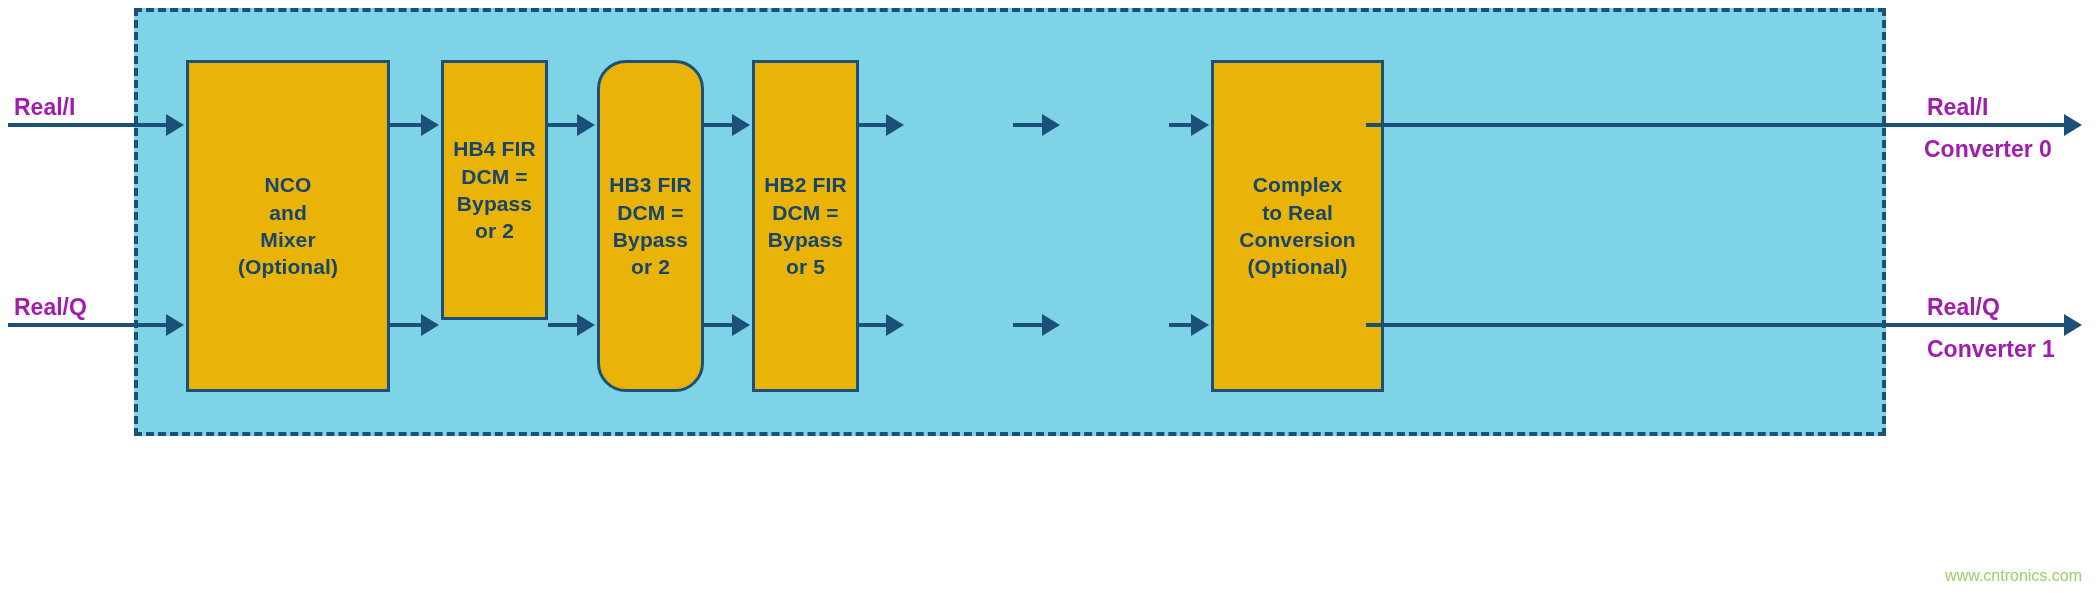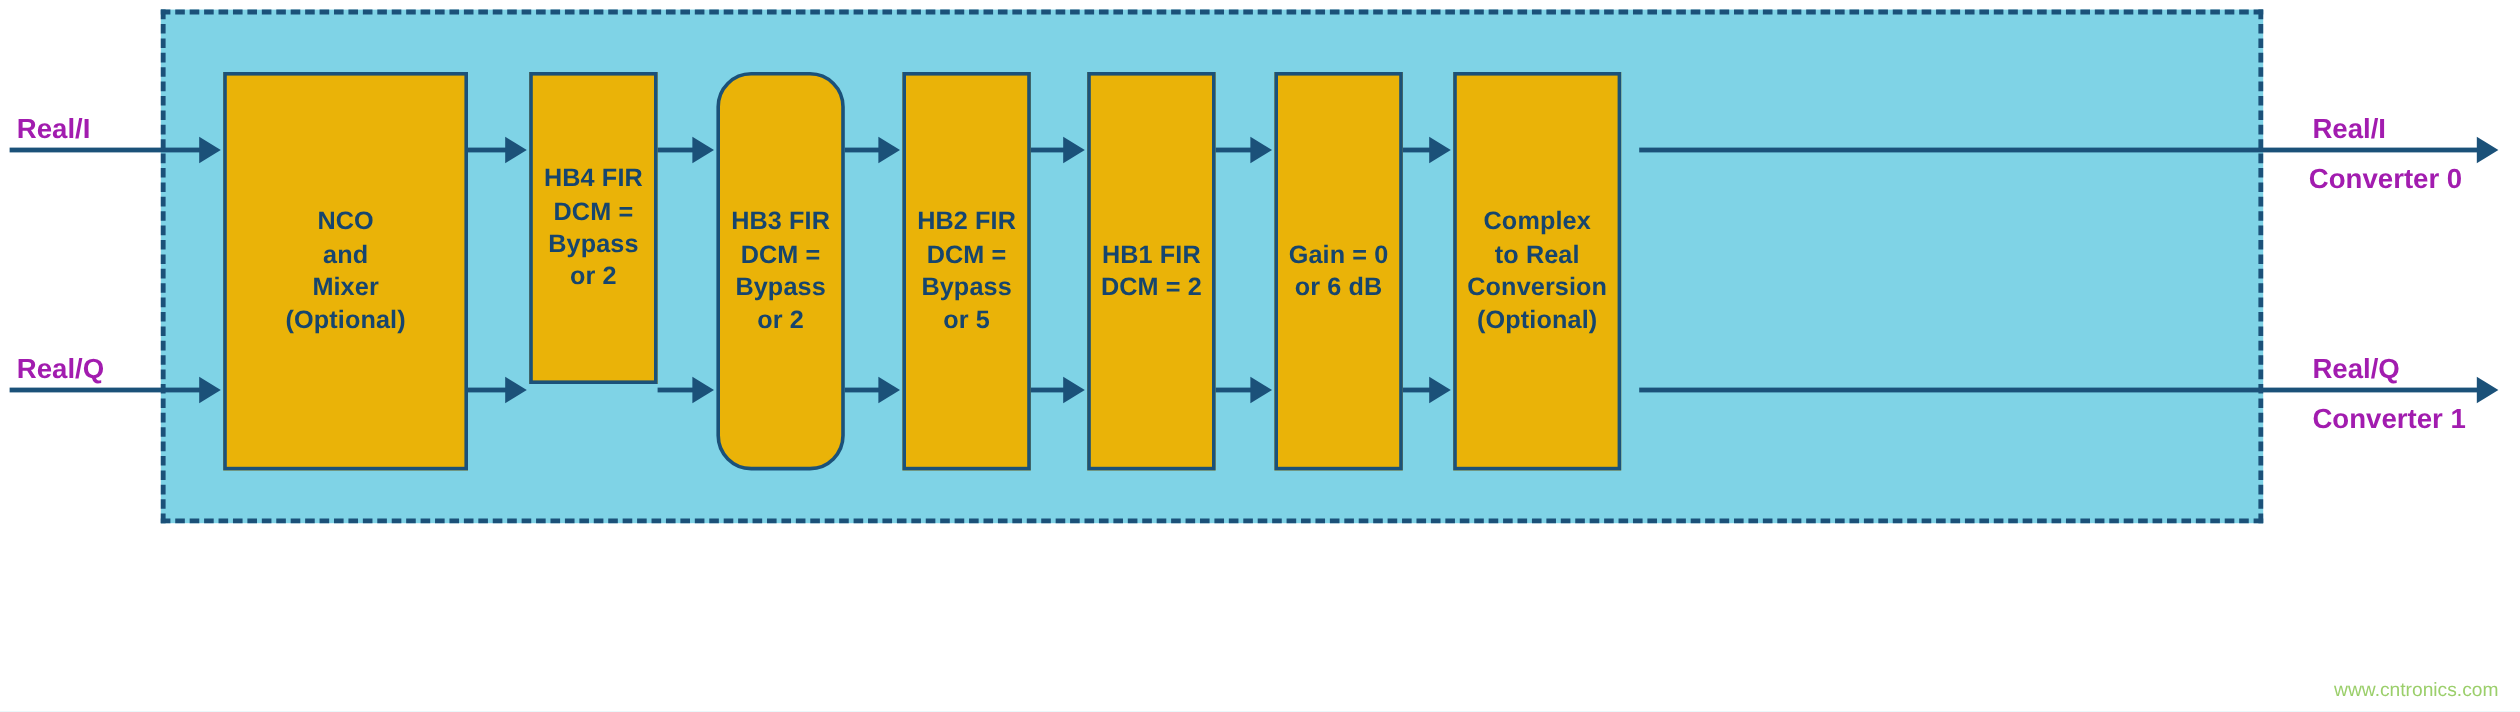--- a/index.html
+++ b/index.html
@@ -108,31 +108,23 @@
 or 2</span>
   </div>
 
   <div class="blk" style="left:752px; top:60px; width:107px; height:332px;">
     <span class="blk-text">HB2 FIR
 DCM =
 Bypass
 or 5</span>
   </div>
 
-  <div class="blk" style="left:906px; top:60px; width:107px; height:332px;">
-    <span class="blk-text">HB1 FIR
-DCM = 2</span>
-  </div>
 
-  <div class="blk" style="left:1062px; top:60px; width:107px; height:332px;">
-    <span class="blk-text">Gain = 0
-or 6 dB</span>
-  </div>
 
-  <div class="blk" style="left:1211px; top:60px; width:140px; height:332px;">
+  <div class="blk" style="left:1211px; top:60px; width:173px; height:332px;">
     <span class="blk-text">Complex
 to Real
 Conversion
 (Optional)</span>
   </div>
 
   <div class="wire" style="left:390px; top:123px; width:33px;"></div>
   <div class="arrow" style="left:421px; top:114px;"></div>
 
   <div class="wire" style="left:548px; top:123px; width:31px;"></div>

